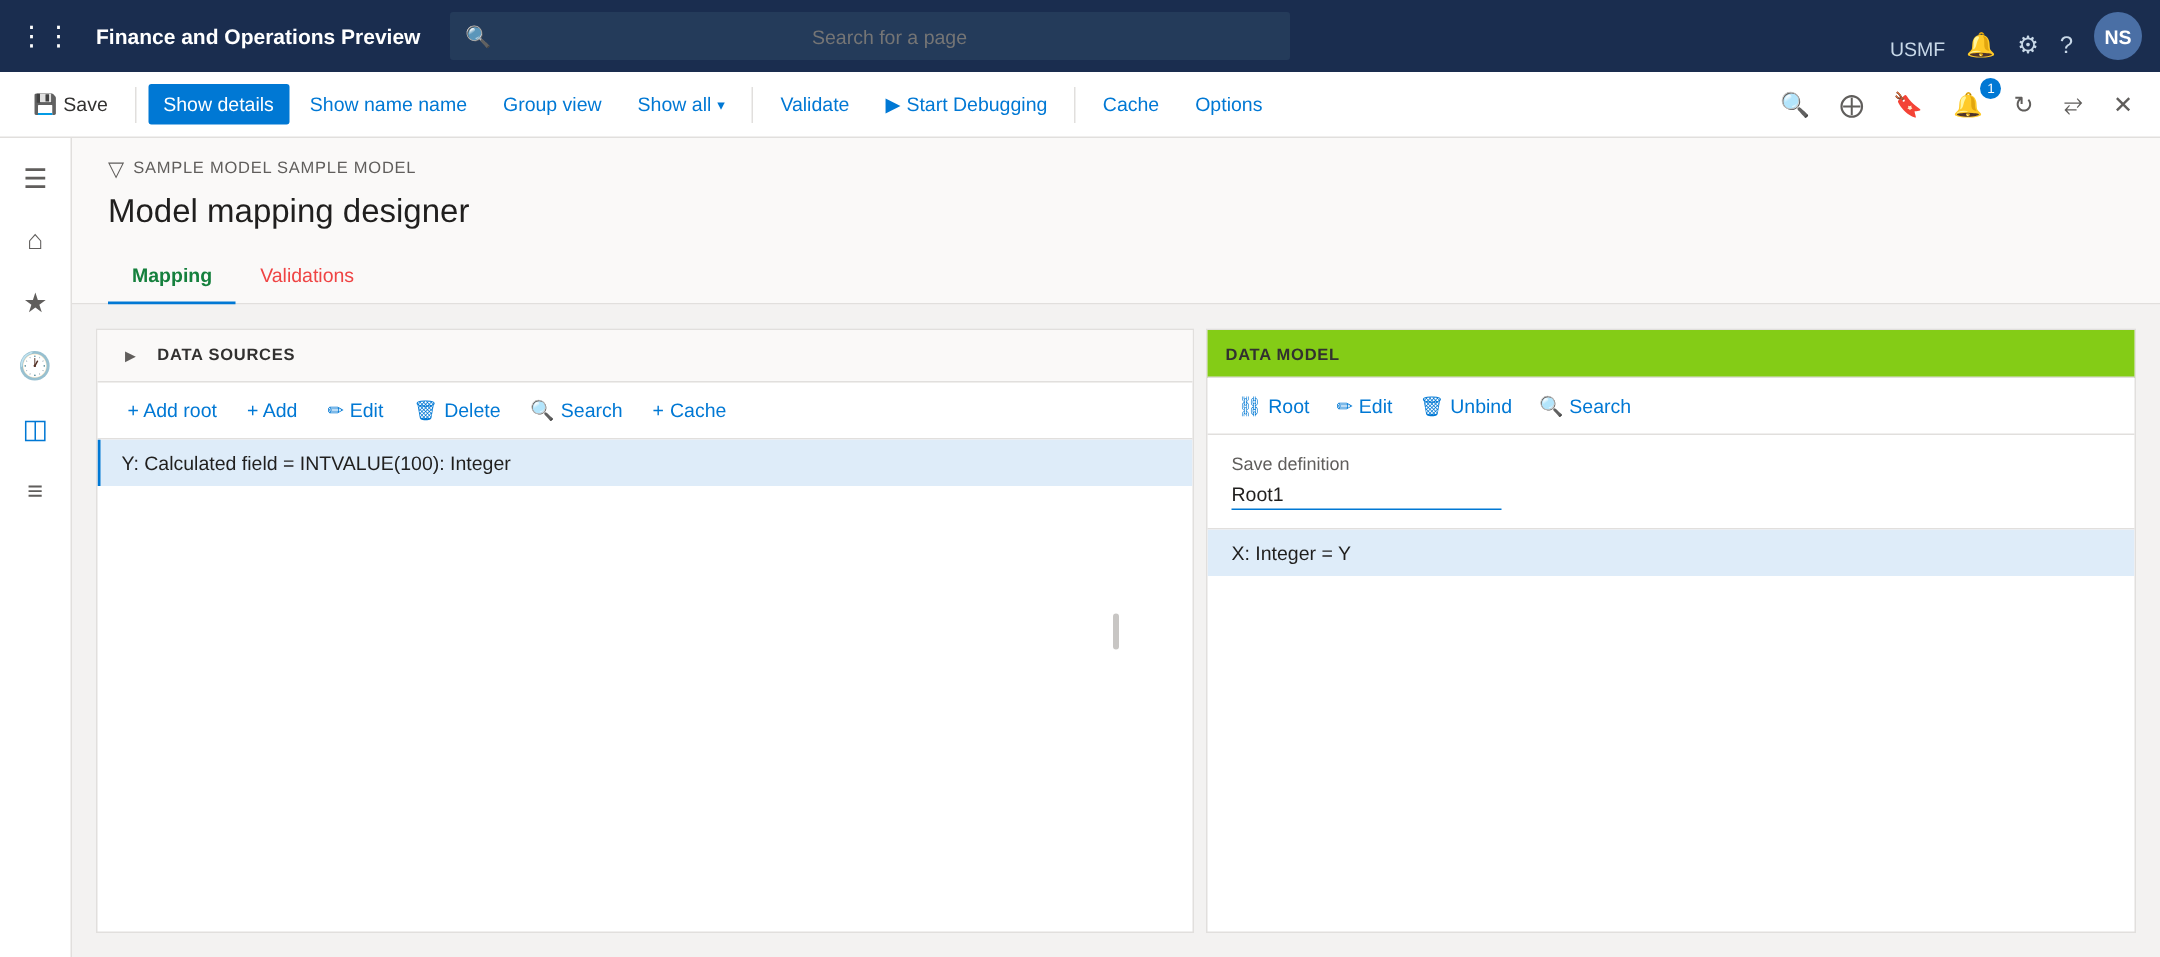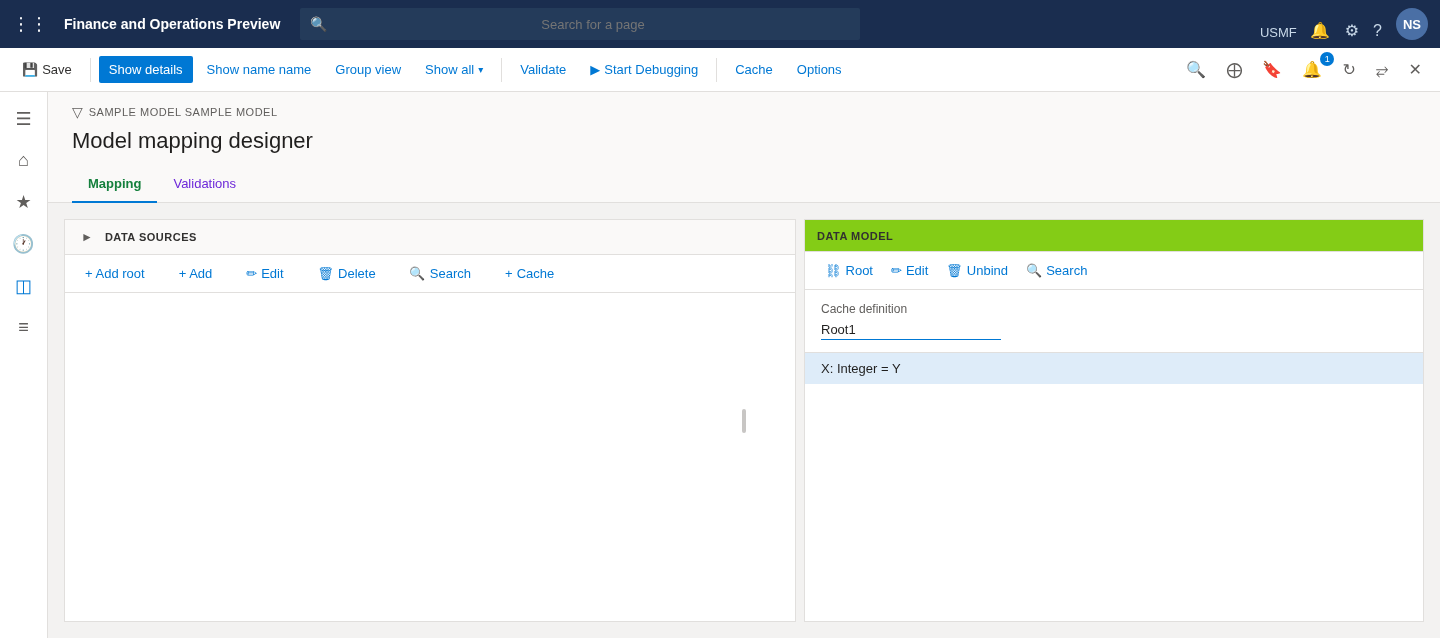--- a/index.html
+++ b/index.html
@@ -77,21 +77,21 @@
     .page-title { font-size: 22px; font-weight: 300; color: #201f1e; }
 
     
     .tabs-bar {
       display: flex; align-items: center;
       border-bottom: 1px solid #e1dfdd;
       padding: 0 24px; background: #faf9f8;
     }
     .tab {
       padding: 10px 16px; cursor: pointer; font-size: 13px;
-      color: #6d28d9; border-bottom: 2px solid transparent;
+      color: #ef4444; border-bottom: 2px solid transparent;
       margin-bottom: -1px;
     }
     .tab.active { color: #15803d; border-bottom-color: #0078d4; font-weight: 700; }
 
     
     .designer-area {
       flex: 1; display: flex; overflow: hidden; background: #f3f2f1;
       position: relative;
     }
 
@@ -101,21 +101,21 @@
       border: 1px solid #e1dfdd; display: flex; flex-direction: column;
       min-width: 0;
     }
     .ds-panel-header {
       display: flex; align-items: center; padding: 8px 12px;
       border-bottom: 1px solid #e1dfdd; gap: 8px; background: #faf9f8;
     }
     .collapse-btn { background: transparent; border: none; cursor: pointer; color: #605e5c; font-size: 12px; padding: 2px 4px; }
     .ds-title { font-size: 11px; font-weight: 600; color: #323130; letter-spacing: 0.5px; text-transform: uppercase; }
     .ds-toolbar {
-      display: flex; align-items: center; gap: 18px;
+      display: flex; align-items: center; gap: 4px;
       padding: 6px 12px; border-bottom: 1px solid #e1dfdd;
     }
     .ds-btn {
       display: flex; align-items: center; gap: 4px;
       padding: 5px 8px; border: none; background: transparent;
       color: #0078d4; font-size: 13px; cursor: pointer; border-radius: 2px;
     }
     .ds-btn.delete-btn { color: #0078d4; }
     .ds-content { flex: 1; overflow-y: auto; }
     .ds-row {
@@ -286,20 +286,25 @@
           </button>
           <button class="ds-btn">
             <span>🔍</span>
             <span>Search</span>
           </button>
           <button class="ds-btn">
             <span>+</span>
             <span>Cache</span>
           </button>
         </div>
+        <div class="ds-content">
+          <div class="ds-row selected">
+            <span class="ds-row-text">Y: Calculated field = INTVALUE(100): Integer</span>
+          </div>
+        </div>
       </div>
 
       <div class="divider-handle">
         <div class="vertical-bar"></div>
       </div>
 
       <div class="dm-panel">
         <div class="dm-header">
           <span class="dm-title">DATA MODEL</span>
         </div>
@@ -315,21 +320,21 @@
           <button class="dm-btn">
             <span>🗑</span>
             <span>Unbind</span>
           </button>
           <button class="dm-btn">
             <span>🔍</span>
             <span>Search</span>
           </button>
         </div>
         <div class="root-def-section">
-          <div class="root-def-label">Cache definition</div>
+          <div class="root-def-label">Save definition</div>
           <input class="root-def-input" type="text" value="Root1" style="">
         </div>
         <div class="dm-content">
           <div class="dm-row selected">
             <span>X: Integer = Y</span>
           </div>
         </div>
       </div>
 
     </div>

